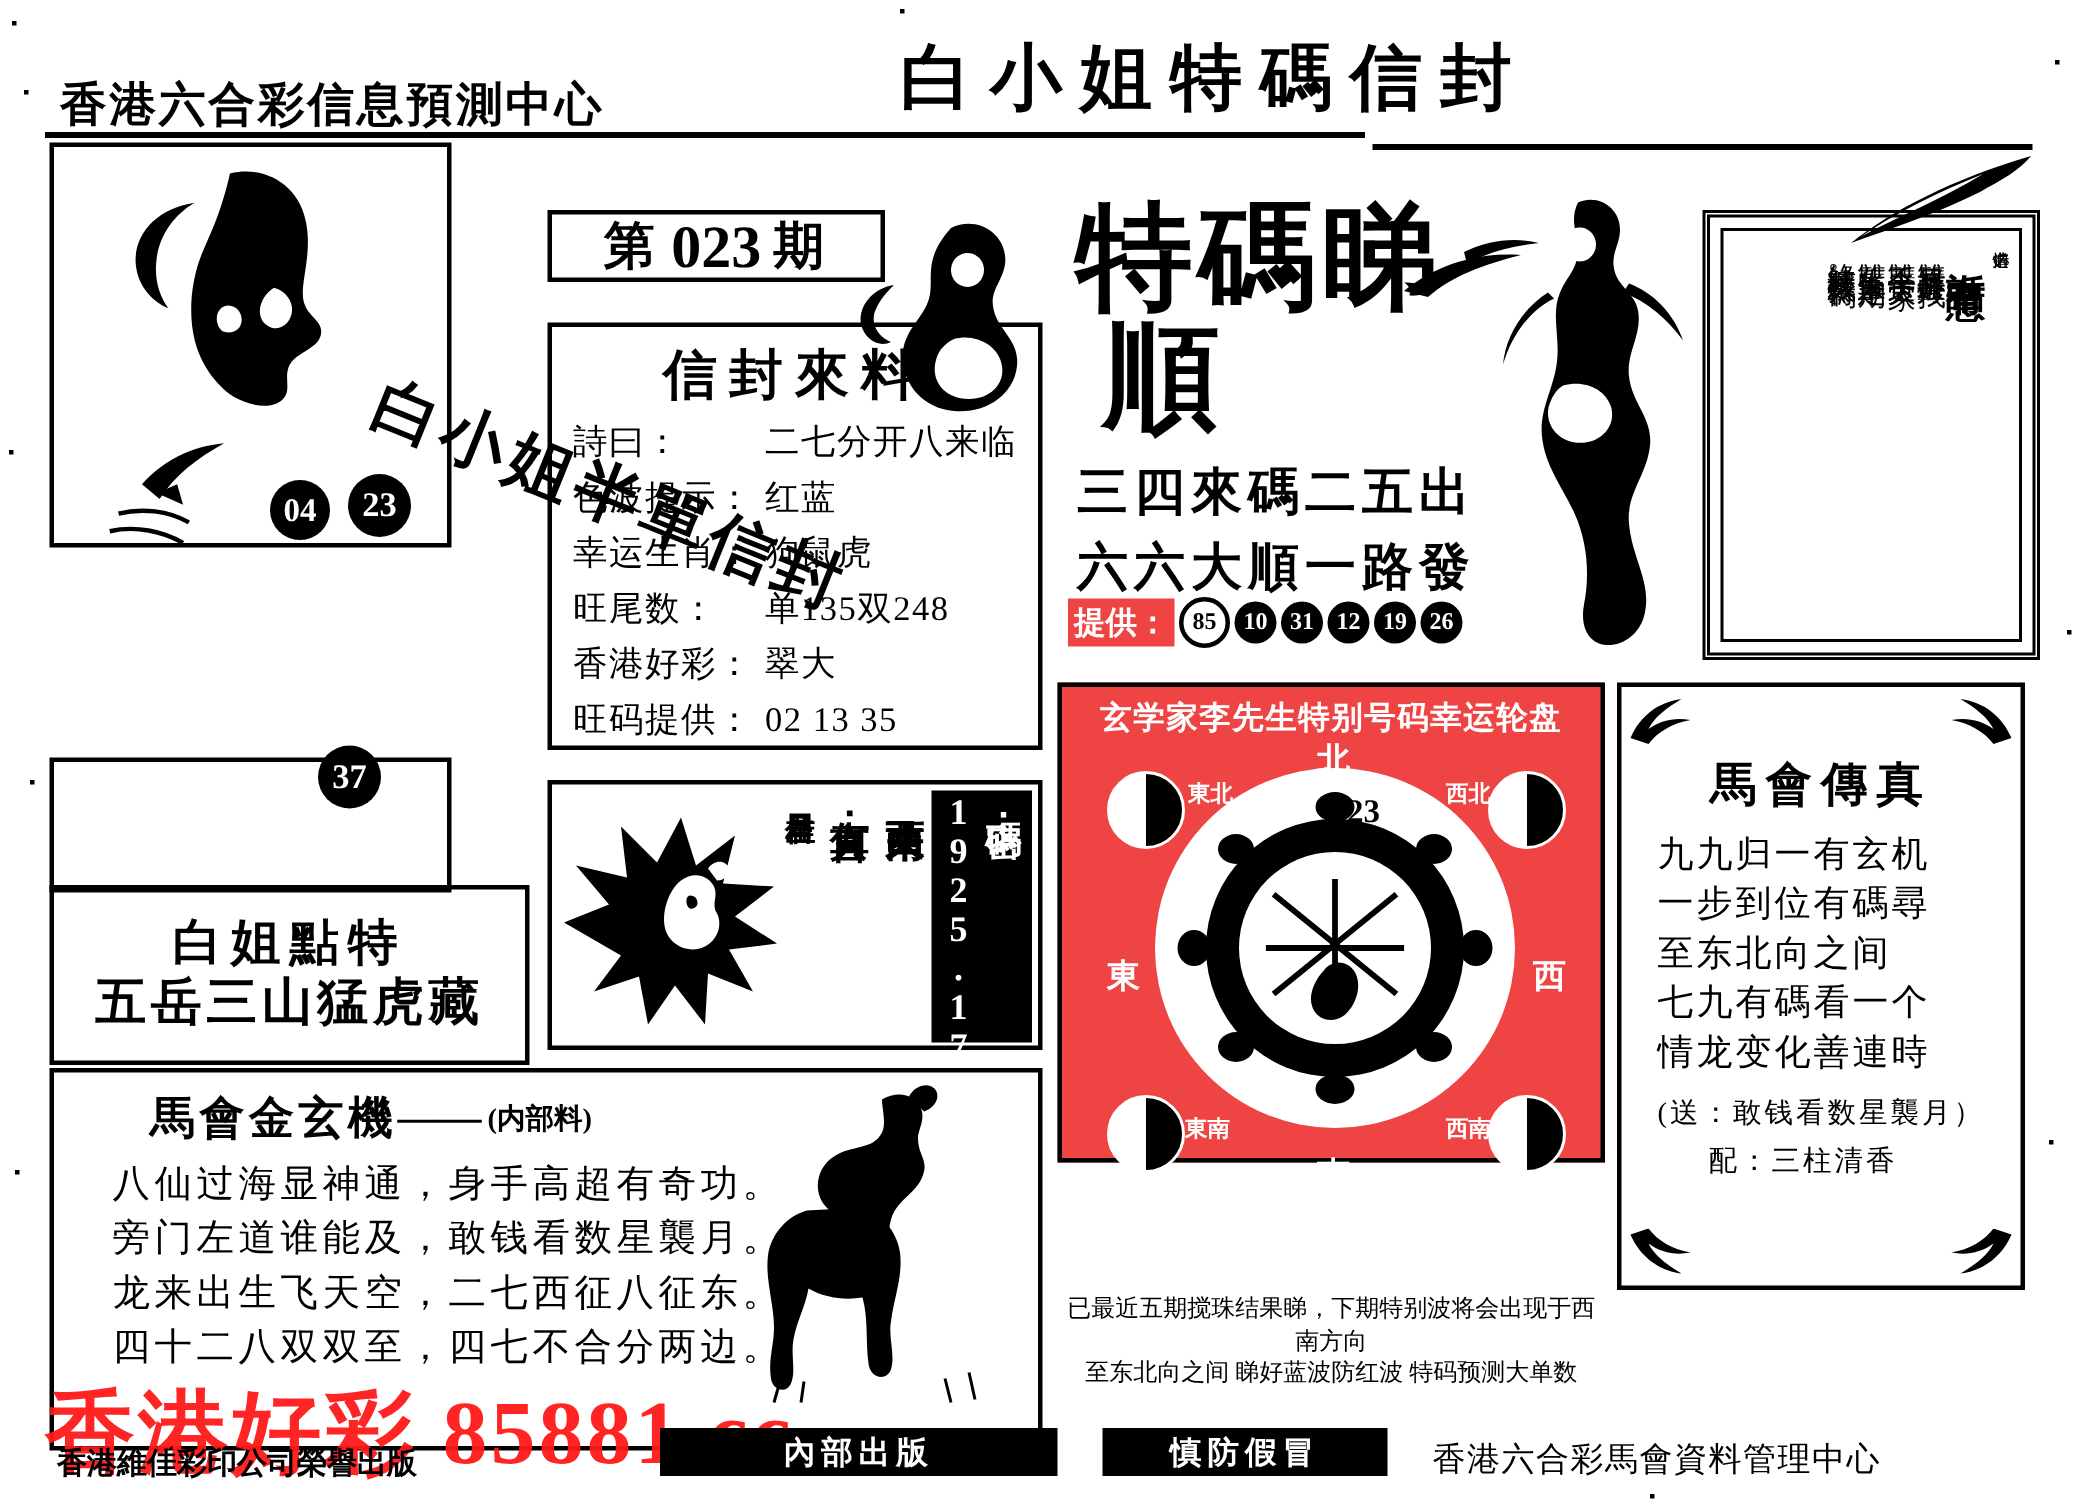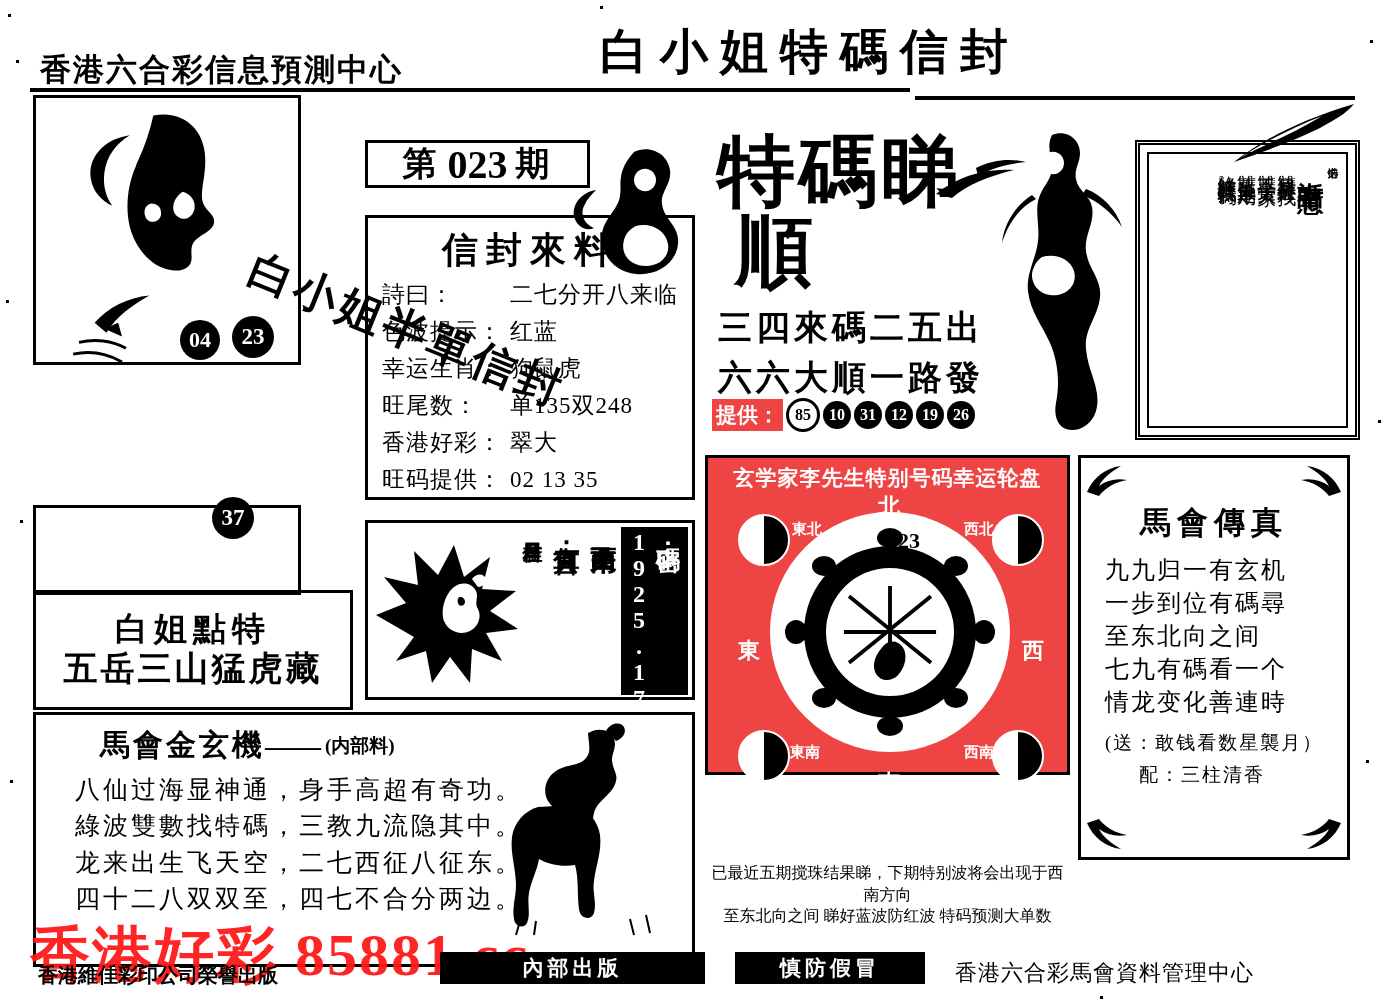--- a/index.html
+++ b/index.html
@@ -160,21 +160,21 @@
 </div>
 
 <div class="abs box" id="mahui-box">
   <div style="padding:10px 0 0 16px;display:flex;align-items:center;margin-left:48px;">
     <span id="mahui-title">馬會金玄機</span>
     <span style="font-size:28px;font-weight:bold;">——</span>
     <span id="mahui-sub" style="margin-left:4px;">(内部料)</span>
   </div>
   <div style="padding:6px 0 0 39px;">
     <div class="poem-line">八仙过海显神通，身手高超有奇功。</div>
-    <div class="poem-line">綠波雙數找特碼，三教九流隐其中。</div>
+    <div class="poem-line">旁门左道谁能及，敢钱看数星襲月。</div>
     <div class="poem-line">龙来出生飞天空，二七西征八征东。</div>
     <div class="poem-line">四十二八双双至，四七不合分两边。</div>
   </div>
 </div>
 
 <svg class="abs" id="camel" viewBox="0 0 200 225">
   <g fill="#000">
     <path d="M108 18c10-6 22-4 26 6 3 8-2 14-2 20 0 10 6 14 4 22-3 14-18 18-22 32-4 14 2 30-4 42-4 8-14 8-18 0-4-10 2-22-2-32-4-10-16-12-22-22-6-10-2-24 8-30 12-8 26-4 32-16 3-6 0-16 0-22z"></path>
     <path d="M58 92c-14 4-24 16-26 30-2 16 4 32 4 48 0 12-4 22-2 34 1 8 10 10 13 4 4-8 0-20 2-30 2-12 8-22 10-34 10 6 24 8 36 6 4 14 2 30 4 44 1 10 12 12 15 4 3-10-2-22 0-32 2-16 8-30 6-46-2-14-12-26-26-30z"></path>
     <path d="M126 16c4-8 14-10 18-4 3 6-2 12-8 14z"></path>

